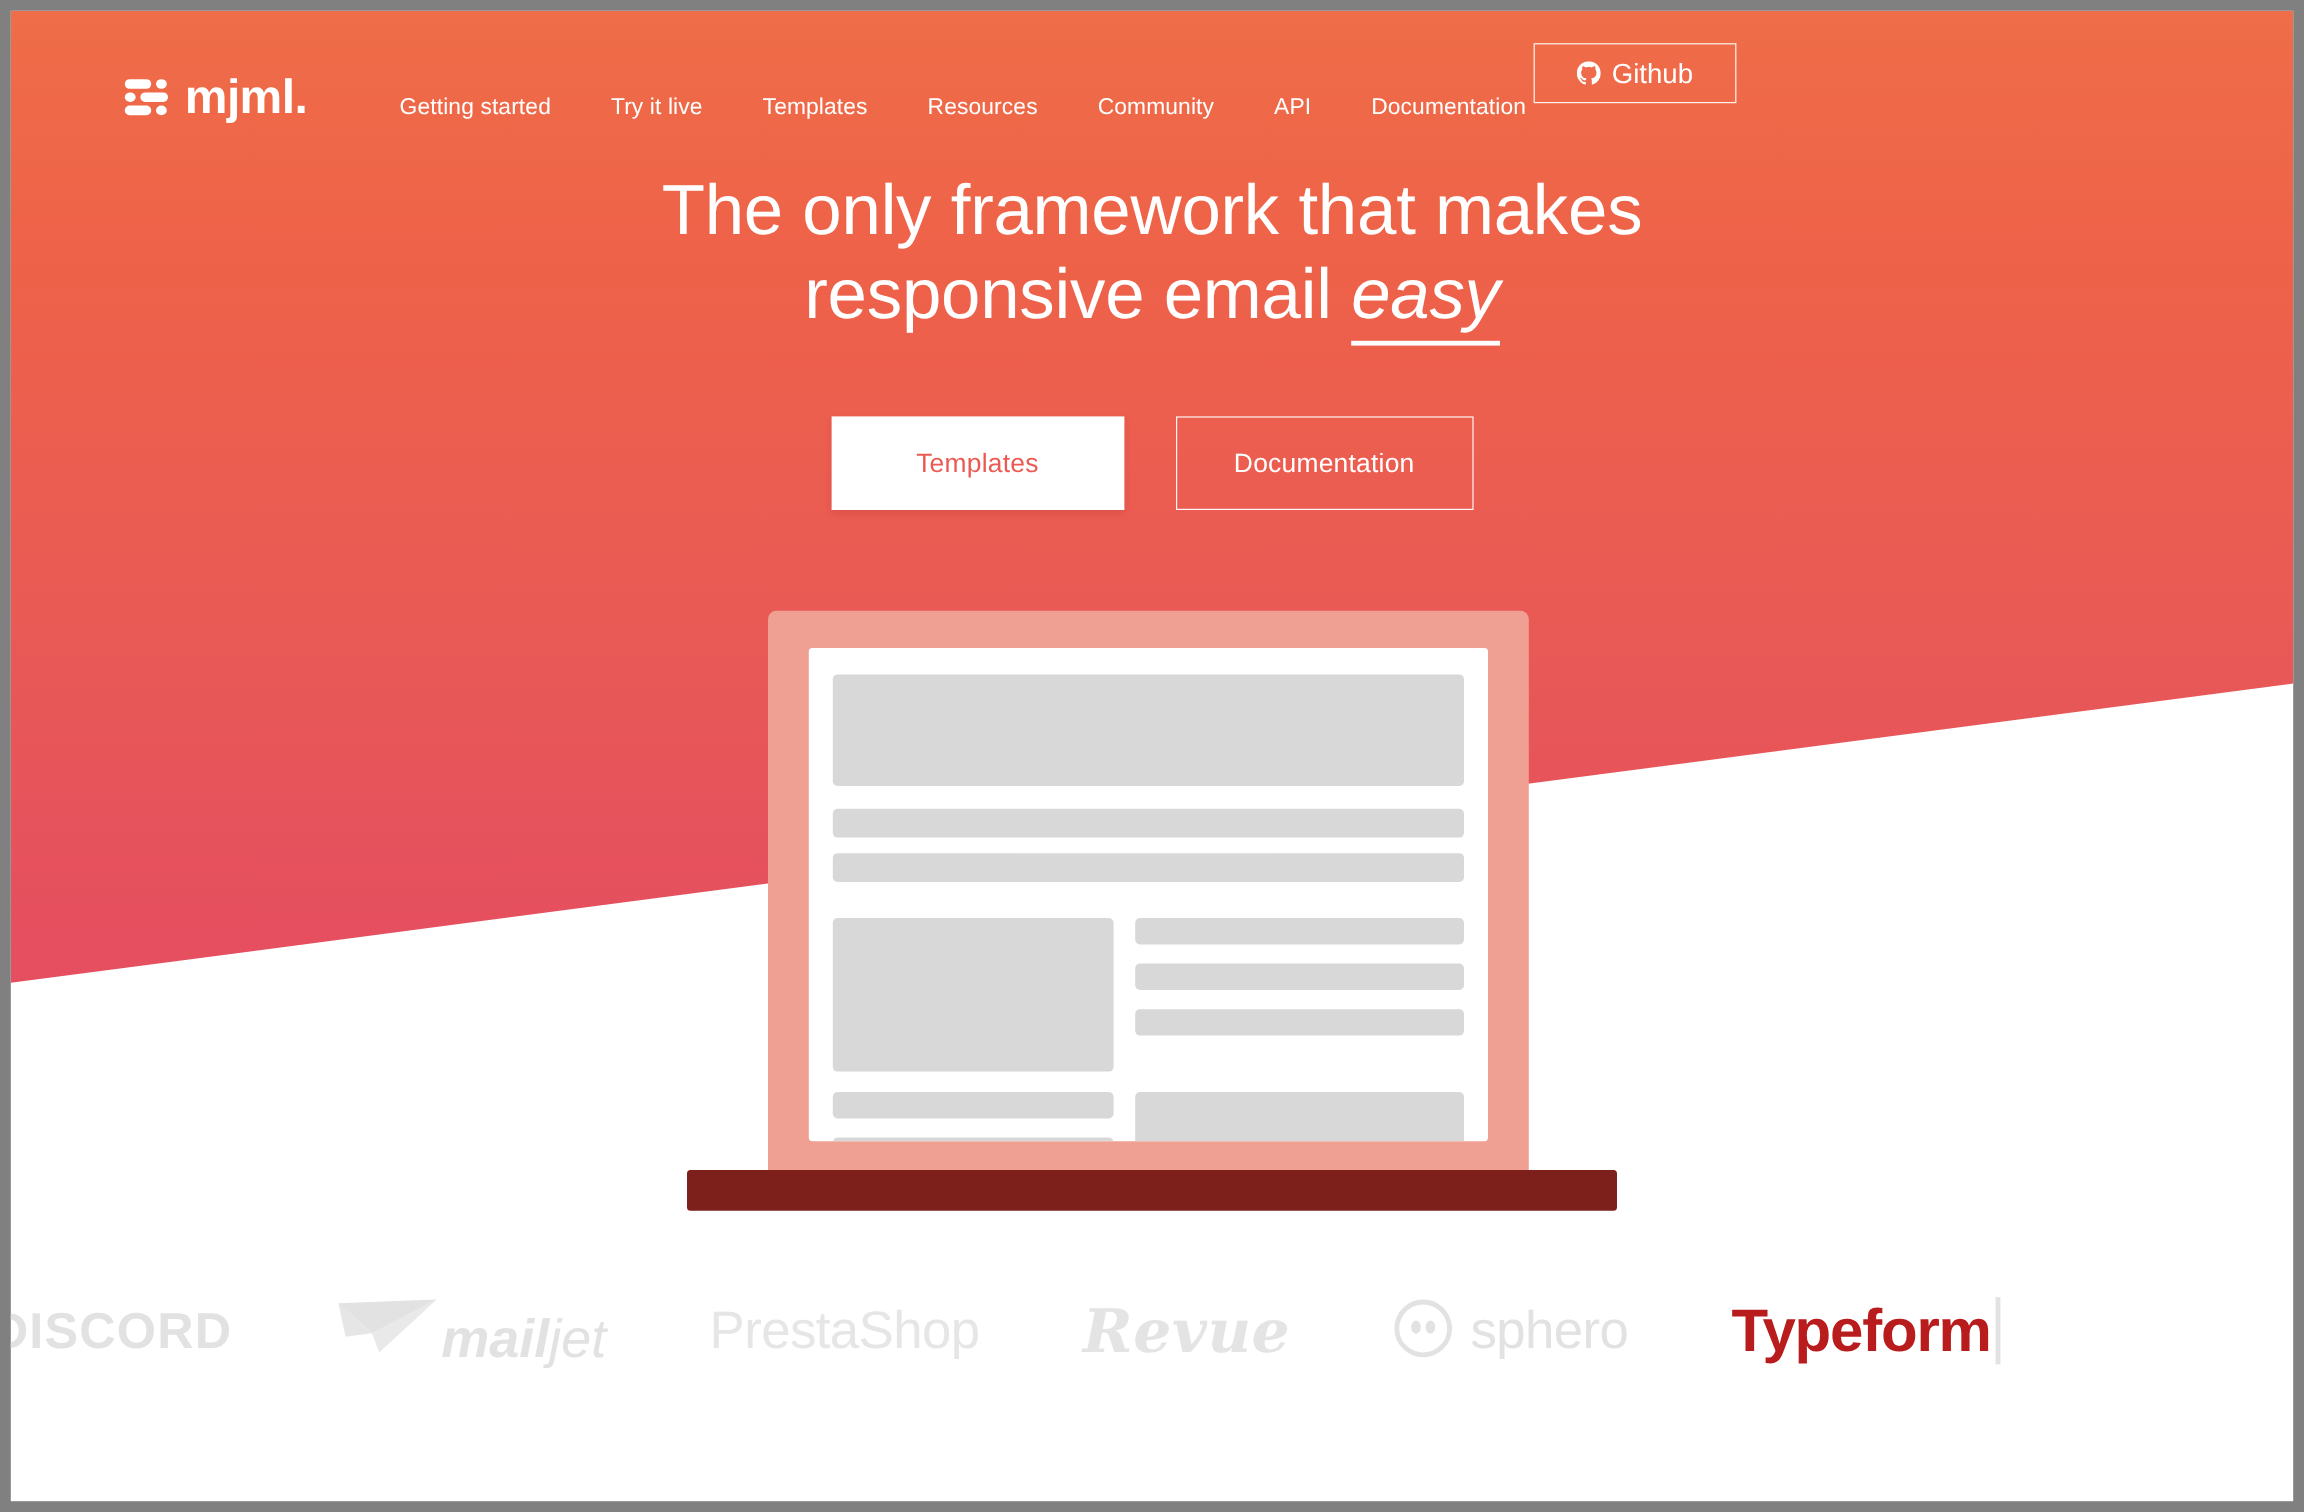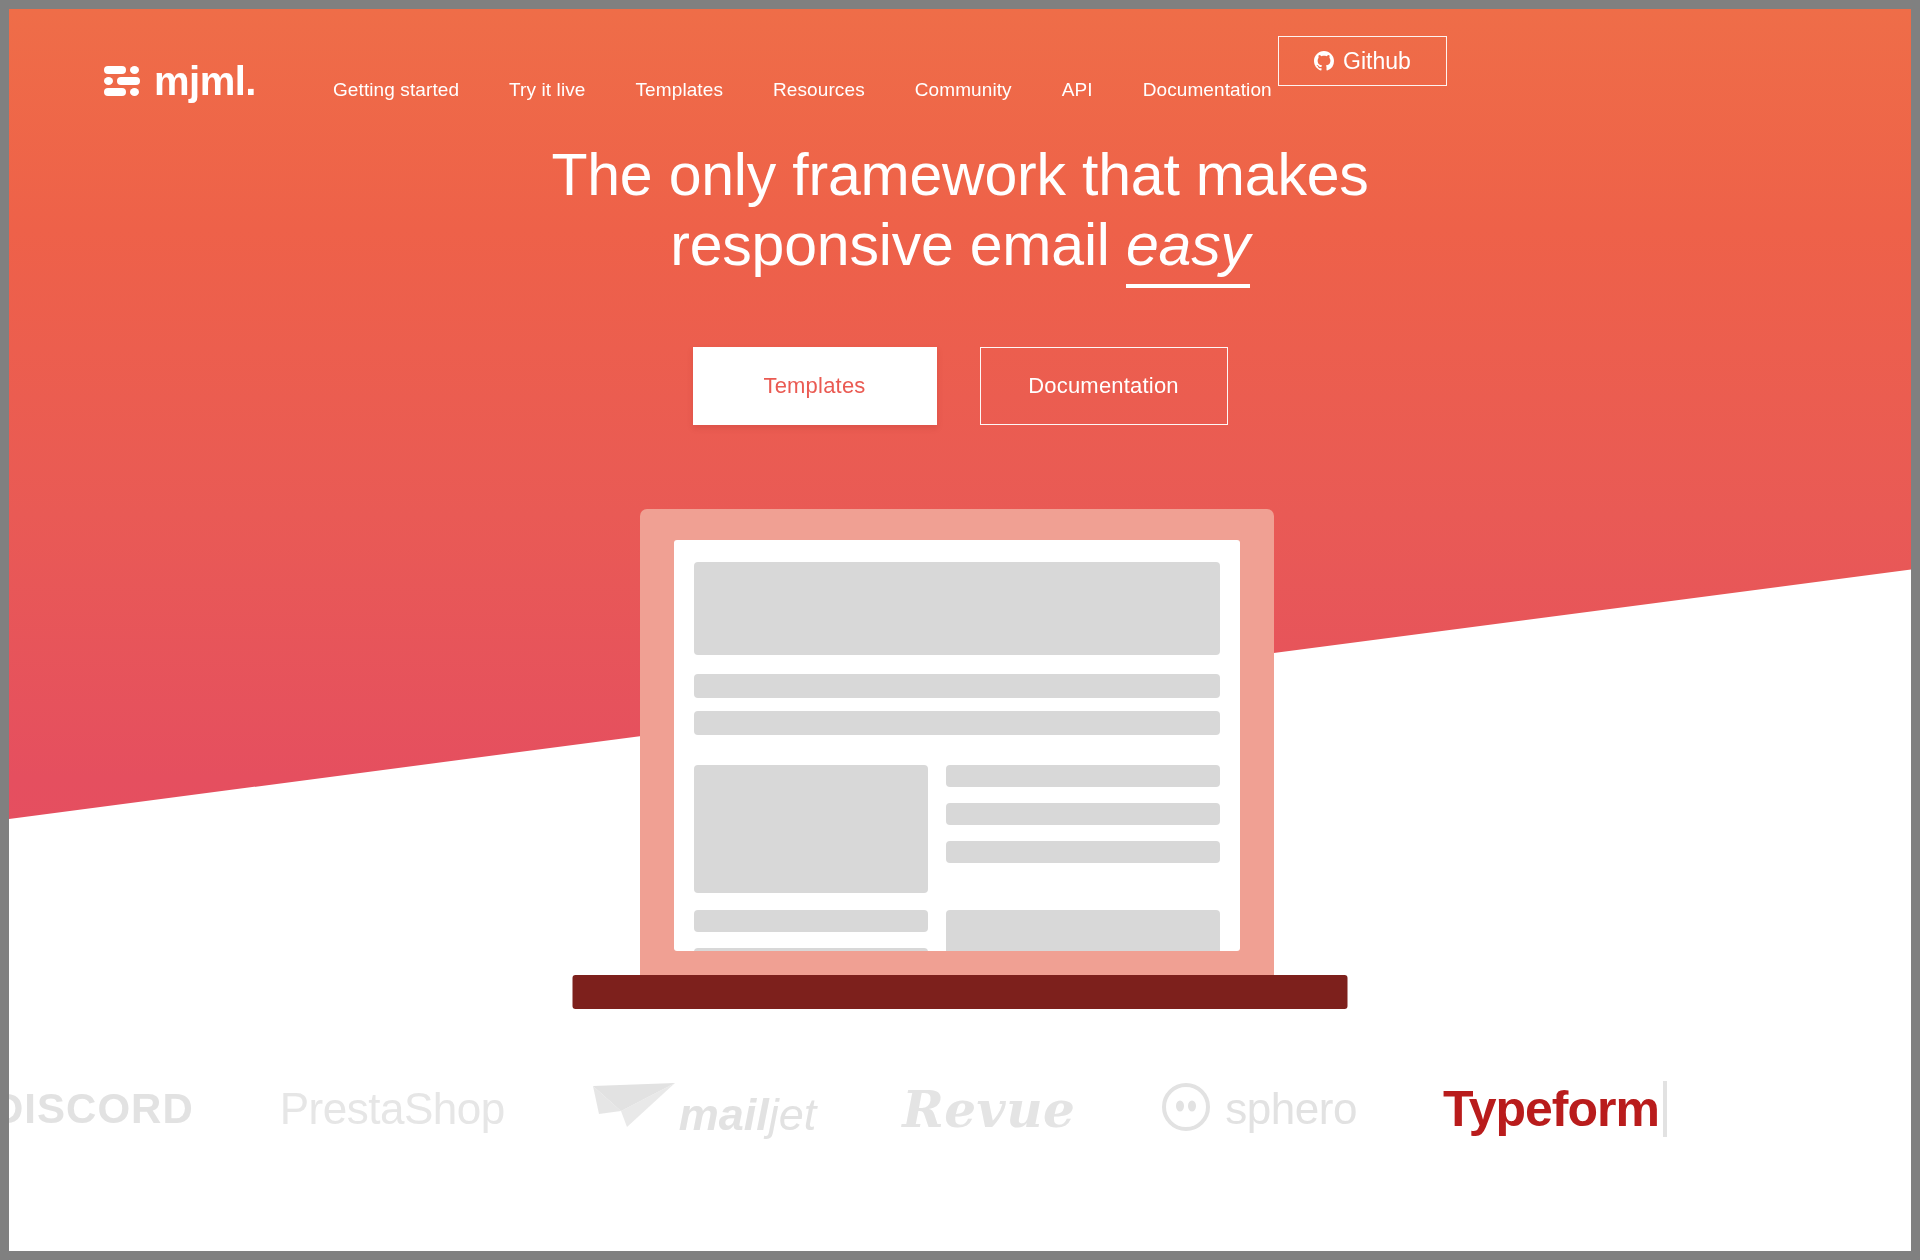--- a/index.html
+++ b/index.html
@@ -382,33 +382,33 @@
 
     <div class="logo" id="logo-discord">
       <span id="discord-mark">
         <svg id="discord-face" viewBox="0 0 40 27" fill="#ffffff" aria-hidden="true">
           <path d="M33 4.2C30.6 3 28 2.2 25.3 1.8l-.4.7c2.5.6 4.7 1.6 6.7 3-2.5-1.3-5.2-2.2-8.1-2.5a26 26 0 0 0-7 0c-2.9.3-5.6 1.2-8.1 2.5 2-1.4 4.2-2.4 6.7-3l-.4-.7C12 2.2 9.4 3 7 4.2 3.2 9.9 1.3 16.3 2 23.6c2.9 2.1 5.7 3.4 8.4 4.3l1.8-2.9c-1-.4-1.9-.9-2.8-1.5l.7-.5c5.3 2.5 11 2.5 16.2 0l.7.5c-.9.6-1.8 1.1-2.8 1.5l1.8 2.9c2.7-.9 5.5-2.2 8.4-4.3.8-8.4-1.4-14.8-4.4-19.4ZM13.9 19.2c-1.6 0-3-1.5-3-3.4 0-1.8 1.3-3.3 3-3.3 1.6 0 3 1.5 3 3.3 0 1.9-1.3 3.4-3 3.4Zm12.2 0c-1.6 0-3-1.5-3-3.4 0-1.8 1.3-3.3 3-3.3 1.6 0 3 1.5 3 3.3 0 1.9-1.3 3.4-3 3.4Z"></path>
         </svg>
       </span>
       <span id="discord-text">DISCORD</span>
     </div>
 
-    <div class="logo" id="logo-prestashop">PrestaShop</div>
-
     <div class="logo" id="logo-mailjet">
       <span id="mailjet-plane">
         <svg width="86" height="48" viewBox="0 0 86 48" fill="#e2e2e2" aria-hidden="true">
           <path d="M2 5 L84 2 L30 30 Z"></path>
           <path d="M30 30 L84 2 L36 46 Z" opacity="0.75"></path>
           <path d="M2 5 L30 30 L8 33 Z" opacity="0.85"></path>
         </svg>
       </span>
       <span id="mailjet-text"><span class="mj-bold">mail</span><span class="mj-light">jet</span></span>
     </div>
 
+    <div class="logo" id="logo-prestashop">PrestaShop</div>
+
     <div class="logo" id="logo-revue">Revue</div>
 
     <div class="logo" id="logo-sphero">
       <span>
         <svg width="50" height="50" viewBox="0 0 50 50" aria-hidden="true">
           <circle cx="25" cy="25" r="22" fill="none" stroke="#e2e2e2" stroke-width="4"></circle>
           <ellipse cx="19" cy="24" rx="4" ry="5.5" fill="#e2e2e2"></ellipse>
           <ellipse cx="31" cy="24" rx="4" ry="5.5" fill="#e2e2e2"></ellipse>
         </svg>
       </span>

